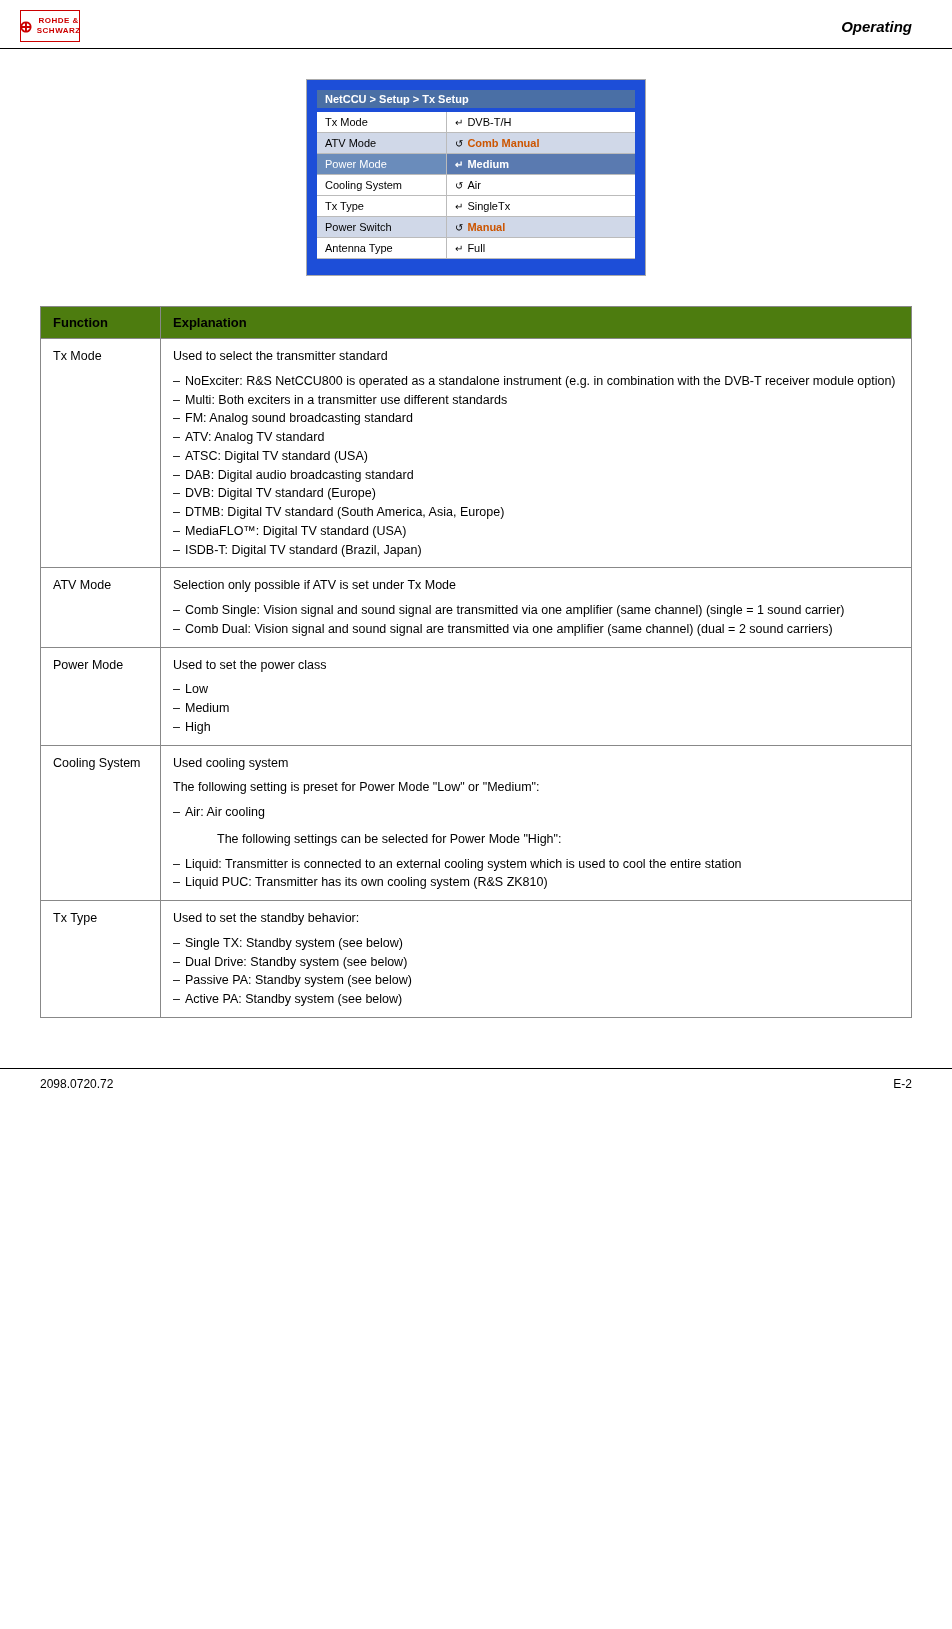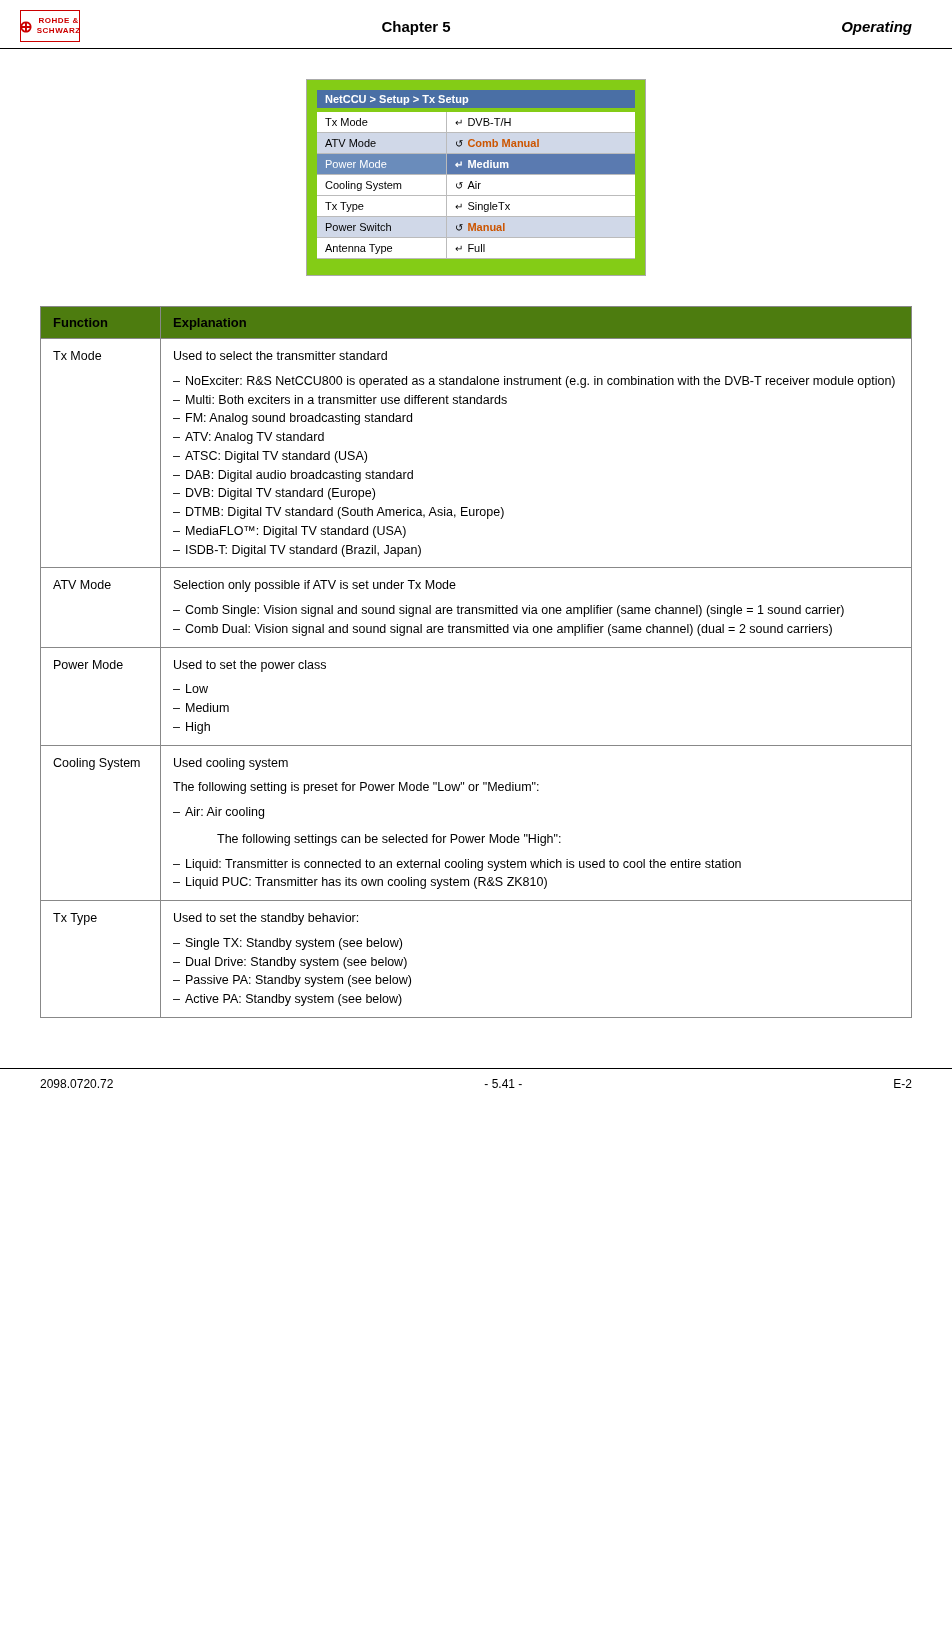--- a/index.html
+++ b/index.html
@@ -64,21 +64,21 @@
 
     
     .main-content {
       padding: 20px 40px;
     }
 
     
     .screenshot-panel {
       margin: 10px auto 30px auto;
       width: 340px;
-      background: #84cc16;
+      background: #1d4ed8;
       border: 1px solid #aaa;
       padding: 10px 10px 16px 10px;
     }
     .panel-title-bar {
       background: #4a6fa5;
       color: #fff;
       font-size: 11px;
       font-weight: bold;
       padding: 3px 8px;
       margin-bottom: 4px;
@@ -194,21 +194,20 @@
 </head>
 <body>
 
 <div class="page-header">
   <div class="logo-area">
     <div class="logo-box">
       <span class="logo-rs">⊕</span>
       <div class="logo-inner">ROHDE &amp; SCHWARZ</div>
     </div>
   </div>
-  <div class="header-chapter">Chapter 5</div>
   <div class="header-operating">Operating</div>
 </div>
 
 <div class="main-content">
 
   <div class="screenshot-panel">
     <div class="panel-title-bar">NetCCU &gt; Setup &gt; Tx Setup</div>
 
     <div class="panel-row">
       <div class="panel-cell-label">Tx Mode</div>
@@ -346,15 +345,14 @@
           </ul>
         </td>
       </tr>
     </tbody>
   </table>
 
 </div>
 
 <div class="page-footer">
   <div class="footer-left">2098.0720.72</div>
-  <div class="footer-center">- 5.41 -</div>
   <div class="footer-right">E-2</div>
 </div>
 
 </body></html>

